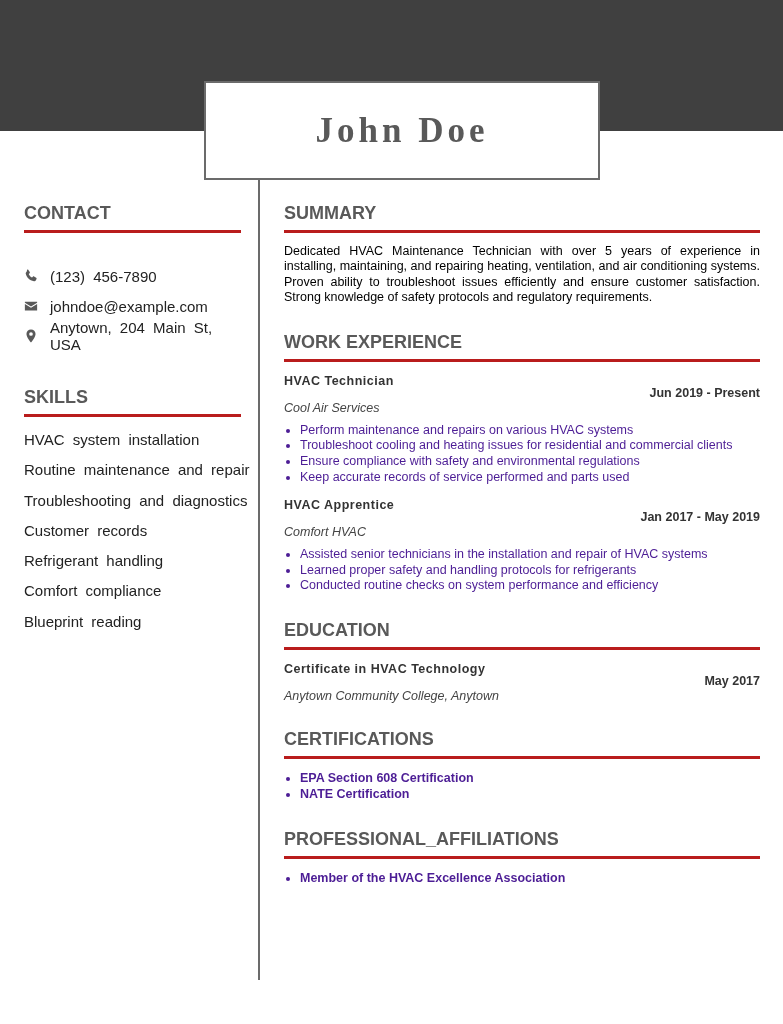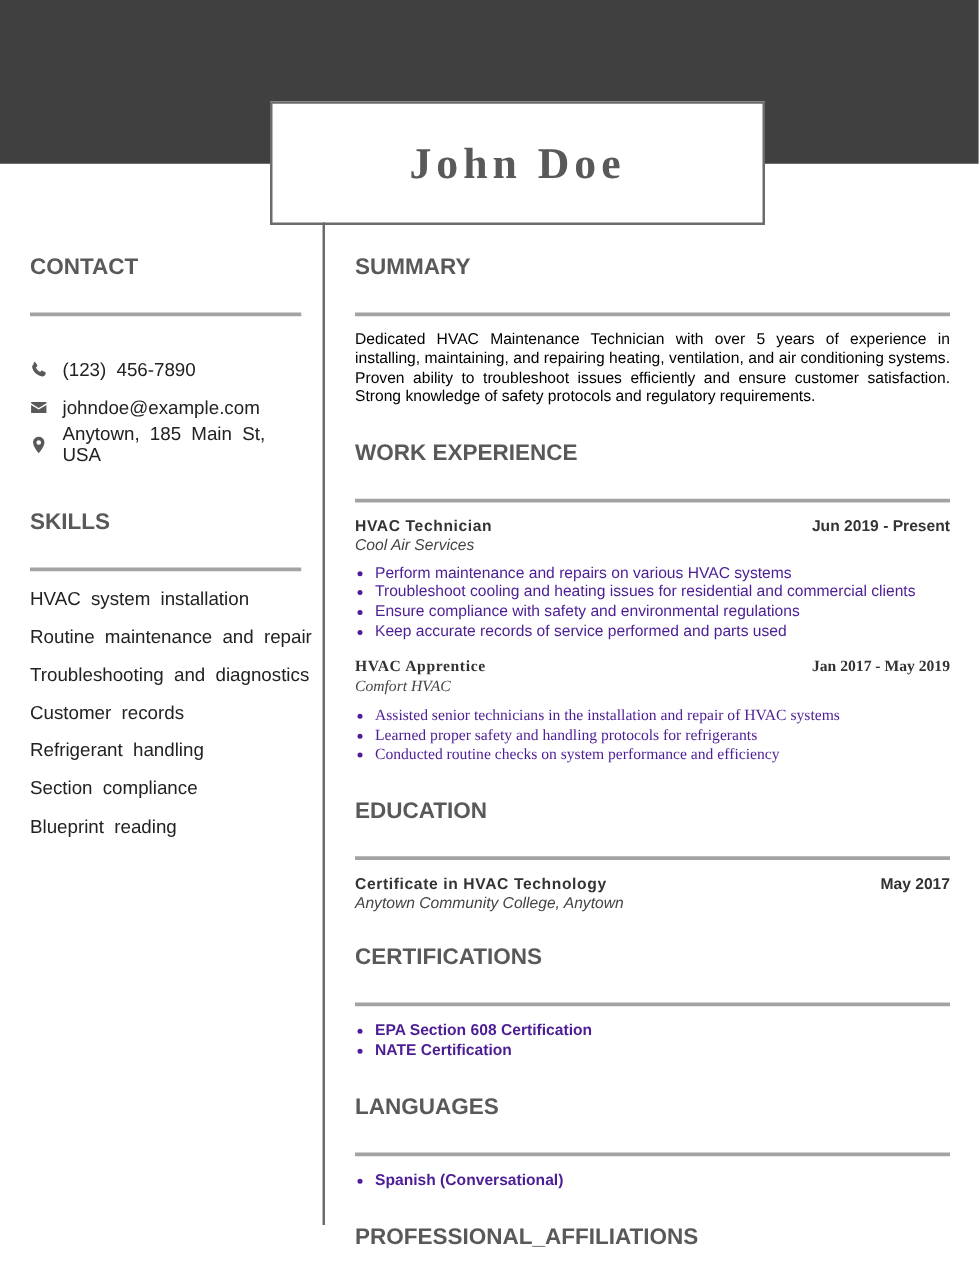--- a/index.html
+++ b/index.html
@@ -6,38 +6,38 @@
   body {
     width: 783px; height: 1024px; position: relative; overflow: hidden;
     background: #ffffff; color: #333333;
     font-family: "Liberation Sans", sans-serif;
   }
   .top-band {
     position: absolute; left: 0; top: 0; width: 783px; height: 131px;
     background: #404040;
   }
   .name-box {
-    position: absolute; left: 216px; top: 81px; width: 392px; height: 95px;
+    position: absolute; left: 204px; top: 81px; width: 392px; height: 95px;
     background: #ffffff; border: 2px solid #6b6b6b; box-sizing: content-box;
     display: flex; align-items: center; justify-content: center;
   }
   .name-box h1 {
     margin: 0; font-family: "Liberation Serif", serif; font-weight: bold;
     font-size: 35px; letter-spacing: 4px; color: #595959;
   }
   .divider {
     position: absolute; left: 258px; top: 178px; width: 2px; height: 802px;
     background: #6b6b6b;
   }
   .left { position: absolute; left: 24px; top: 203px; width: 217px; }
   .right { position: absolute; left: 284px; top: 203px; width: 476px; }
 
   .sec-title {
     margin: 0; font-size: 18px; font-weight: bold; color: #595959;
-    padding-bottom: 26px; border-bottom: 3px solid #a3a3a3;
+    padding-bottom: 6px; border-bottom: 3px solid #b91c1c;
   }
   .contact-list { margin-top: 28px; }
   .contact-item {
     display: flex; align-items: center; height: 30px;
     font-size: 15px; color: #222; word-spacing: 4px;
   }
   .contact-item .icon { width: 14px; height: 14px; margin-right: 12px; display: inline-flex; }
   .contact-item .icon svg { width: 14px; height: 14px; fill: #595959; }
 
   .skills { margin-top: 36px; }
@@ -46,24 +46,24 @@
     font-size: 15px; color: #222; height: 30.3px; line-height: 30px;
     word-spacing: 4px; white-space: nowrap;
   }
 
   .summary-text {
     margin: 11px 0 0 0; font-size: 12.5px; line-height: 15.4px; color: #000000;
     text-align: justify;
   }
   .section { margin-top: 26px; }
   .job { margin-top: 12px; }
-  .job + .job { margin-top: 12px; font-family: Liberation Serif, serif; }
+  .job + .job { margin-top: 12px; }
   .job-head { display: flex; justify-content: space-between; align-items: flex-start; }
   .job-title { font-size: 12.5px; font-weight: bold; color: #333; letter-spacing: 0.5px; }
-  .job-date { font-size: 12.5px; font-weight: bold; color: #333; }
+  .job-date { font-size: 12.5px; font-weight: bold; color: #333; margin-top: 12px; }
   .job-org { font-size: 12.5px; font-style: italic; color: #444; margin-top: 1px; }
   ul.bullets { margin: 8px 0 0 0; padding-left: 16px; }
   ul.bullets li { font-size: 12.5px; line-height: 15.8px; color: #4c1d95; }
   .section .after-rule { margin-top: 12px; font-weight: bold; }
 </style>
 </head>
 <body>
 
 <div class="top-band"></div>
 <div class="name-box">
@@ -91,34 +91,34 @@
             </svg>
         </span>
         <span>johndoe@example.com</span>
       </div>
       <div class="contact-item">
         <span class="icon">
           <svg viewBox="0 0 16 16">
               <path d="M8 0.5C5 0.5 2.8 2.8 2.8 5.7 2.8 9.4 8 15.5 8 15.5s5.2-6.1 5.2-9.8C13.2 2.8 11 0.5 8 0.5zm0 7.3a2.1 2.1 0 1 1 0-4.2 2.1 2.1 0 0 1 0 4.2z"></path>
             </svg>
         </span>
-        <span>Anytown, 185 Main St, USA</span>
+        <span>Anytown, 204 Main St, USA</span>
       </div>
     </div>
   </div>
 
   <div class="skills">
     <h2 class="sec-title">SKILLS</h2>
     <div class="skill-list">
       <div class="skill">HVAC system installation</div>
       <div class="skill">Routine maintenance and repair</div>
       <div class="skill">Troubleshooting and diagnostics</div>
       <div class="skill">Customer records</div>
       <div class="skill">Refrigerant handling</div>
-      <div class="skill">Section compliance</div>
+      <div class="skill">Comfort compliance</div>
       <div class="skill">Blueprint reading</div>
     </div>
   </div>
 </div>
 
 <div class="right">
   <div>
     <h2 class="sec-title">SUMMARY</h2>
     <p class="summary-text">Dedicated HVAC Maintenance Technician with over 5 years of experience in installing, maintaining, and repairing heating, ventilation, and air conditioning systems. Proven ability to troubleshoot issues efficiently and ensure customer satisfaction. Strong knowledge of safety protocols and regulatory requirements.</p>
   </div>
@@ -164,26 +164,20 @@
   </div>
 
   <div class="section">
     <h2 class="sec-title">CERTIFICATIONS</h2>
     <ul class="bullets after-rule">
       <li>EPA Section 608 Certification</li>
       <li>NATE Certification</li>
     </ul>
   </div>
 
-  <div class="section">
-    <h2 class="sec-title">LANGUAGES</h2>
-    <ul class="bullets after-rule">
-      <li>Spanish (Conversational)</li>
-    </ul>
-  </div>
 
   <div class="section">
     <h2 class="sec-title">PROFESSIONAL_AFFILIATIONS</h2>
     <ul class="bullets after-rule">
       <li>Member of the HVAC Excellence Association</li>
     </ul>
   </div>
 </div>
 
 </body></html>

